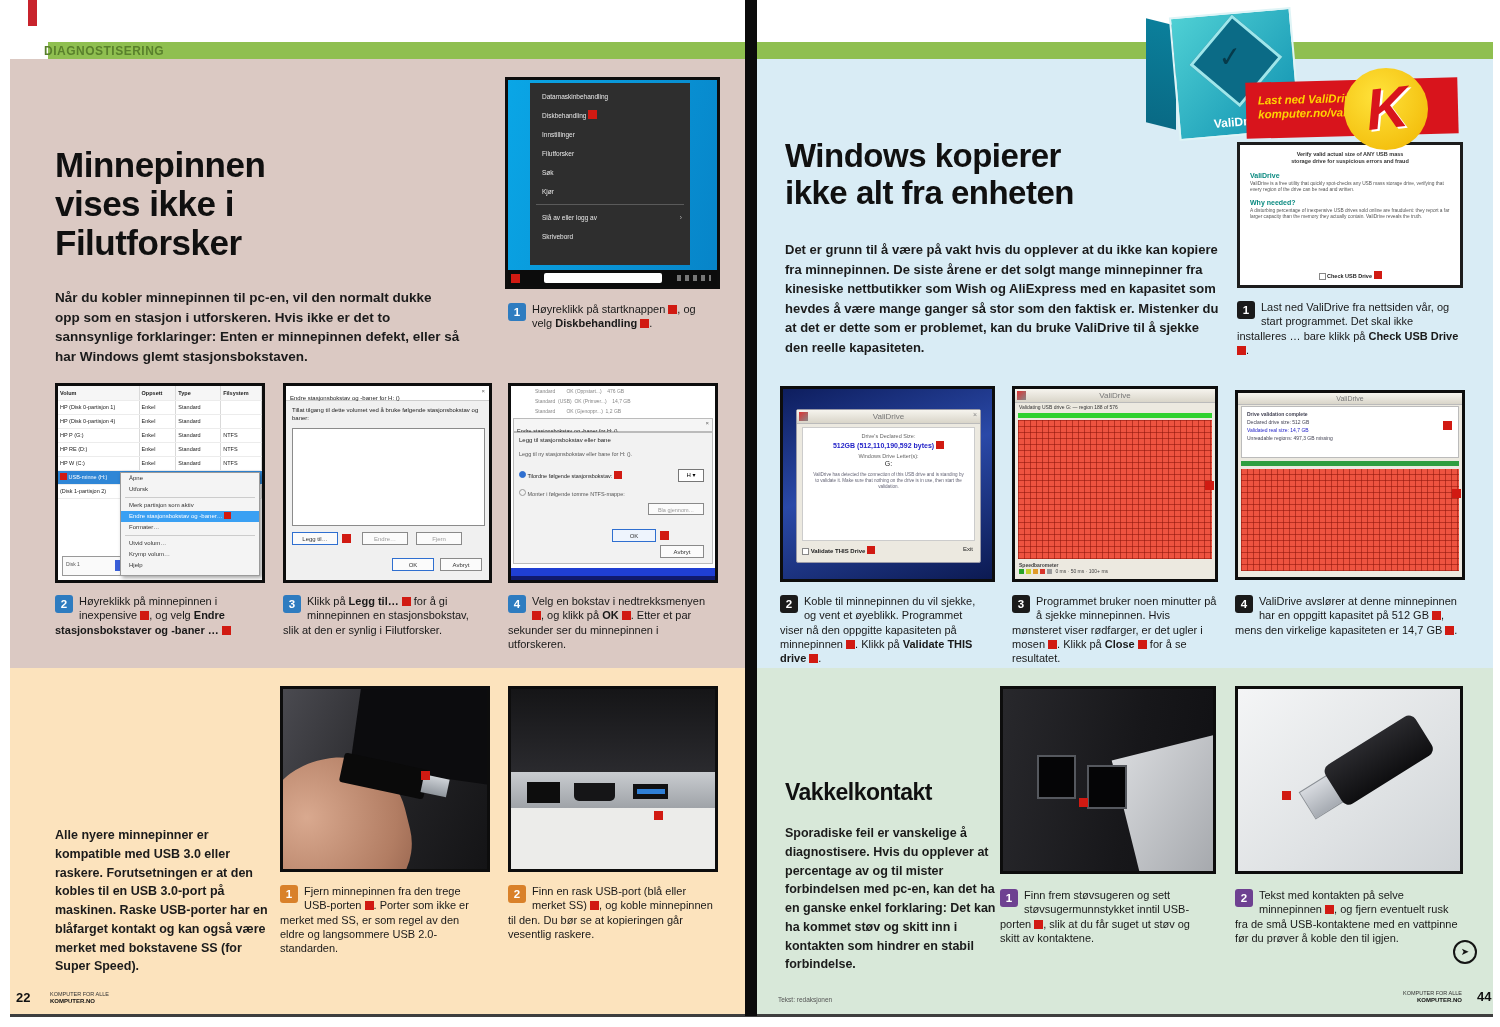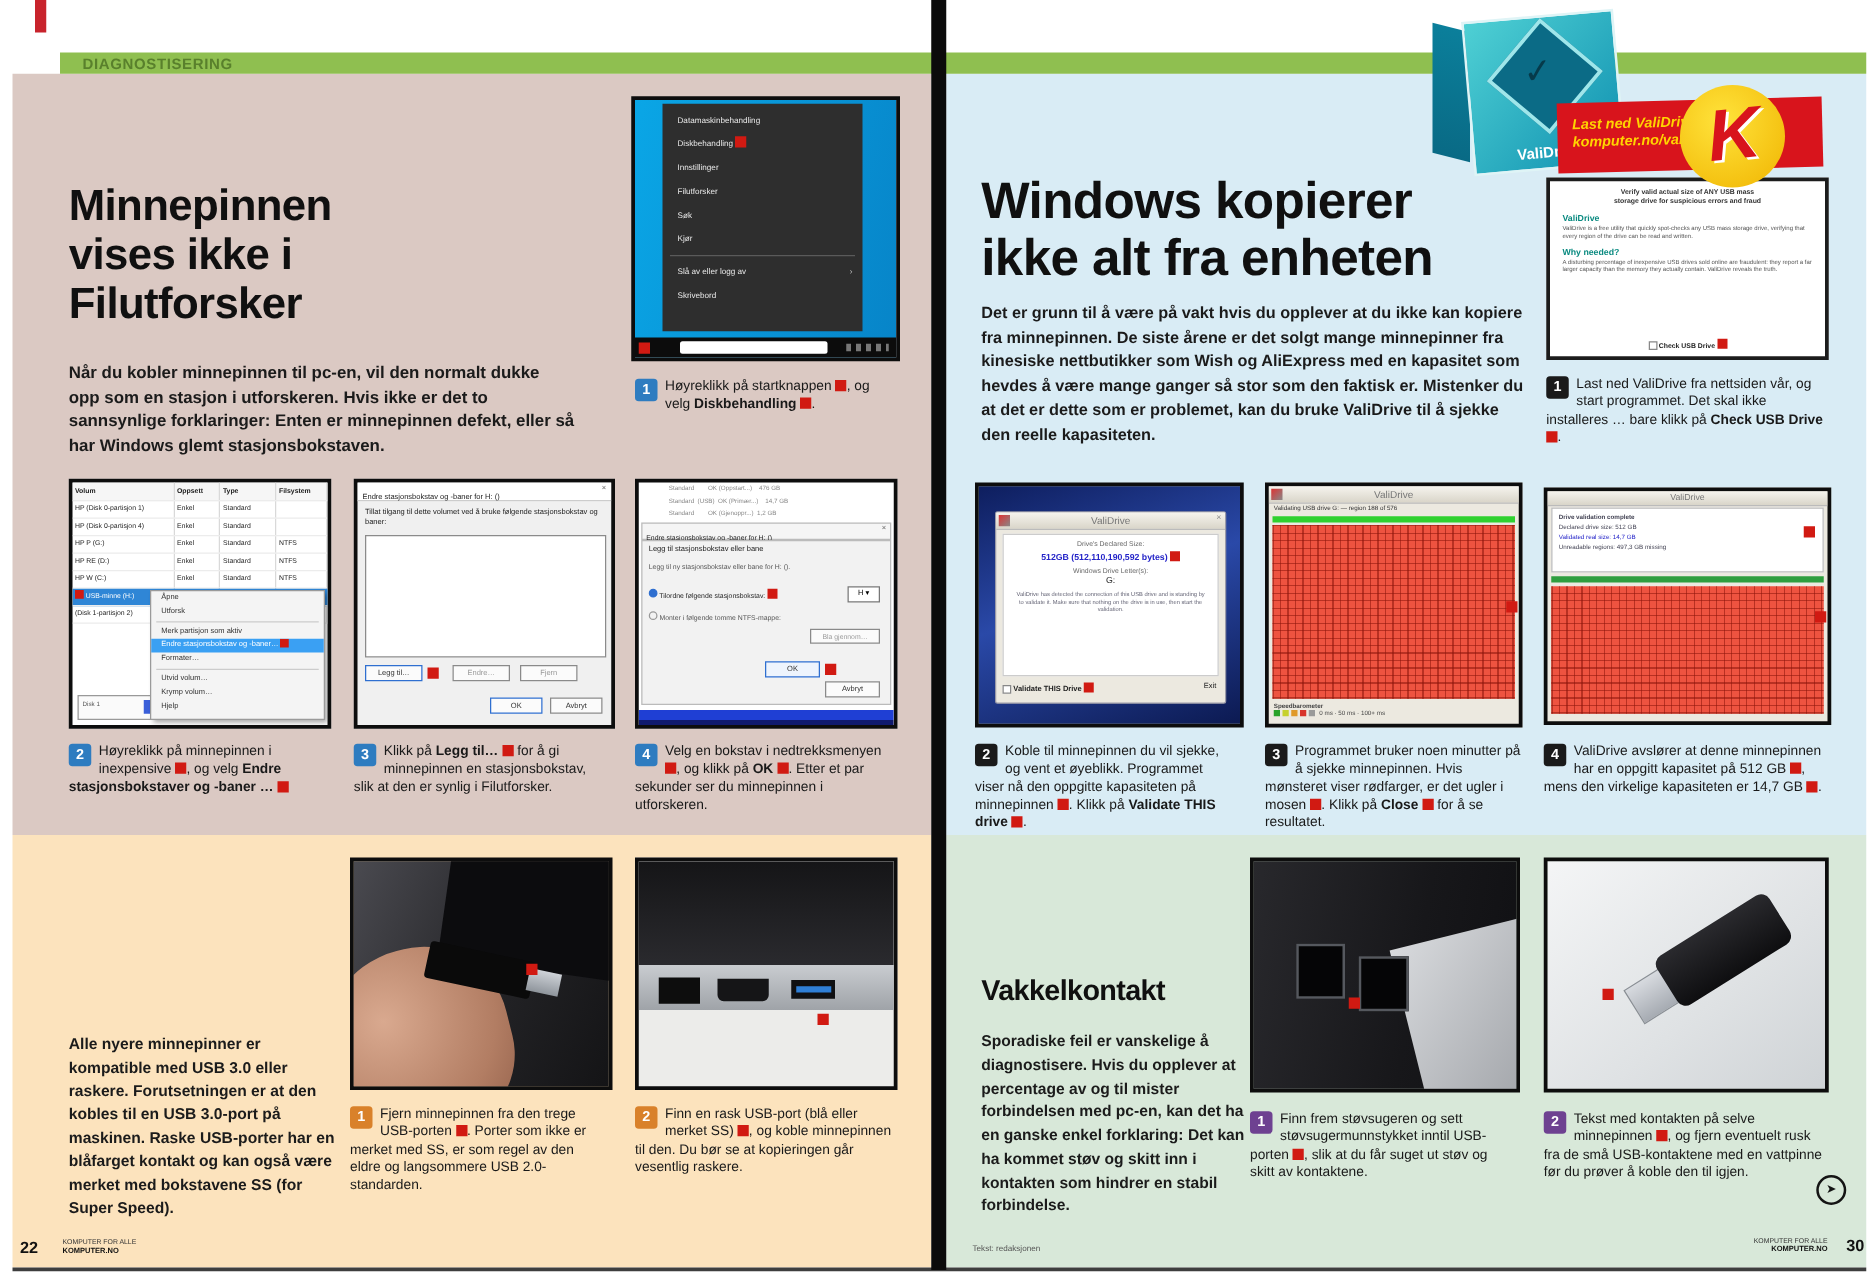--- a/index.html
+++ b/index.html
@@ -31,21 +31,21 @@
 </head>
 <body>
 
 <div class="canvas">
 
   <div class="abs" style="left:10px;top:59px;width:735px;height:609px;background:#dbc9c3"></div>
   <div class="abs" style="left:10px;top:668px;width:735px;height:346px;background:#fce3bd"></div>
   <div class="abs" style="left:757px;top:59px;width:736px;height:609px;background:#d9ecf5"></div>
   <div class="abs" style="left:757px;top:668px;width:736px;height:346px;background:#d8e8d9"></div>
   <div class="abs" style="left:48px;top:42px;width:1445px;height:17px;background:#8fbf50"></div>
-  <div class="abs" style="left:66px;top:44px;font-size:12px;font-weight:bold;color:#59802c;letter-spacing:0.5px">DIAGNOSTISERING</div>
+  <div class="abs" style="left:44px;top:44px;font-size:12px;font-weight:bold;color:#59802c;letter-spacing:0.5px">DIAGNOSTISERING</div>
   <div class="abs" style="left:28px;top:0;width:9px;height:26px;background:#c8232c"></div>
   <div class="abs" style="left:745px;top:0;width:12px;height:1016px;background:#0b0b0b;z-index:5"></div>
   <div class="abs" style="left:10px;top:1014px;width:1483px;height:3px;background:#3e3e3e"></div>
 
   <div class="abs body-b" style="left:55px;top:288px;width:405px;font-size:13.5px;line-height:1.45">Når du kobler minnepinnen til pc-en, vil den normalt dukke opp som en stasjon i utforskeren. Hvis ikke er det to sannsynlige forklaringer: Enten er minnepinnen defekt, eller så har Windows glemt stasjonsbokstaven.</div>
   <div class="abs hd" style="left:55px;top:145px;font-size:35px;width:430px">Minnepinnen
 vises ikke i
 Filutforsker</div>
 
   <div class="shot" style="left:505px;top:77px;width:215px;height:212px;background:linear-gradient(105deg,#0aa6e6,#0784c8)">
@@ -228,21 +228,21 @@
     <span class="num orange">2</span>
     <span><span>Finn en rask USB-port (blå eller merket SS) </span><span class="mk"></span><span>, og koble minnepinnen til den. Du bør se at kopieringen går vesentlig raskere.</span></span>
   </div>
 
   <div class="abs" style="left:16px;top:990px;font-size:13px;font-weight:bold;color:#111">22</div>
   <div class="abs" style="left:50px;top:991px;line-height:1.3">
     <div style="font-size:5.5px;color:#333">KOMPUTER FOR ALLE</div>
     <div style="font-size:6px;font-weight:bold;color:#111">KOMPUTER.NO</div>
   </div>
 
-  <div class="abs hd" style="left:785px;top:138px;font-size:41px;width:460px">Windows kopierer
+  <div class="abs hd" style="left:785px;top:138px;font-size:33px;width:460px">Windows kopierer
 ikke alt fra enheten</div>
   <div class="abs body-b" style="left:785px;top:240px;width:435px;font-size:13px;line-height:1.5">Det er grunn til å være på vakt hvis du opplever at du ikke kan kopiere fra minnepinnen. De siste årene er det solgt mange minnepinner fra kinesiske nettbutikker som Wish og AliExpress med en kapasitet som hevdes å være mange ganger så stor som den faktisk er. Mistenker du at det er dette som er problemet, kan du bruke ValiDrive til å sjekke den reelle kapasiteten.</div>
 
   <div class="abs" style="left:1140px;top:8px;width:182px;height:134px;z-index:6">
     <div class="abs" style="left:6px;top:14px;width:30px;height:104px;background:linear-gradient(#0b7f9b,#096a85);transform:skewY(14deg)"></div>
     <div class="abs" style="left:34px;top:4px;width:118px;height:120px;background:linear-gradient(135deg,#4fd0d4,#0f90b0);transform:rotate(-5deg);border:2px solid #dff4f6">
       <div class="abs" style="left:28px;top:14px;width:60px;height:60px;background:#0b6b86;border:3px solid #9fe6ea;transform:rotate(45deg)"></div>
       <div class="abs" style="left:44px;top:26px;font-size:28px;color:#063a4a;font-weight:bold">✓</div>
       <div class="abs" style="left:0;bottom:5px;width:100%;text-align:center;color:#fff;font-weight:bold;font-size:12px">ValiDrive</div>
     </div>
@@ -366,16 +366,16 @@
   <div class="cap" style="left:1235px;top:888px;width:225px">
     <span class="num purple">2</span>
     <span><span>Tekst med kontakten på selve minnepinnen </span><span class="mk"></span><span>, og fjern eventuelt rusk fra de små USB-kontaktene med en vattpinne før du prøver å koble den til igjen.</span></span>
   </div>
 
   <div class="abs" style="left:778px;top:996px;font-size:6.5px;color:#555">Tekst: redaksjonen</div>
   <div class="abs" style="left:1330px;top:990px;width:132px;text-align:right;line-height:1.3">
     <div style="font-size:5.5px;color:#333">KOMPUTER FOR ALLE</div>
     <div style="font-size:6px;font-weight:bold;color:#111">KOMPUTER.NO</div>
   </div>
-  <div class="abs" style="left:1477px;top:989px;font-size:13px;font-weight:bold;color:#111">30</div>
+  <div class="abs" style="left:1477px;top:989px;font-size:13px;font-weight:bold;color:#111">44</div>
   <div class="abs" style="left:1453px;top:940px;width:20px;height:20px;border:2px solid #141414;border-radius:50%;text-align:center;line-height:20px;font-size:10px;color:#141414">➤</div>
 
 </div>
 
 </body></html>

